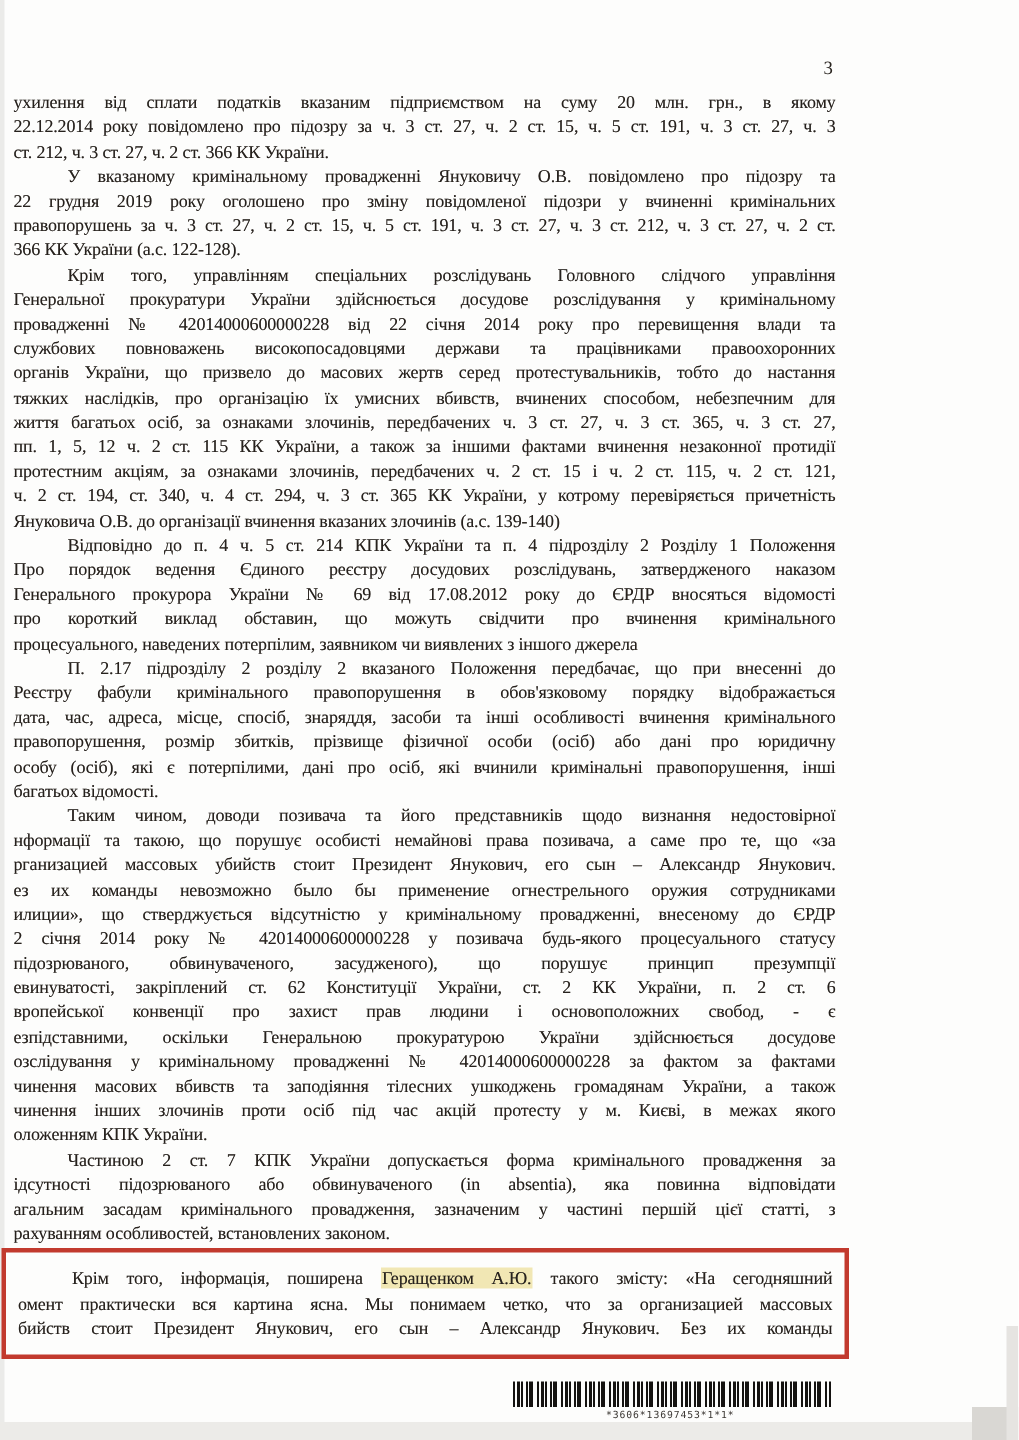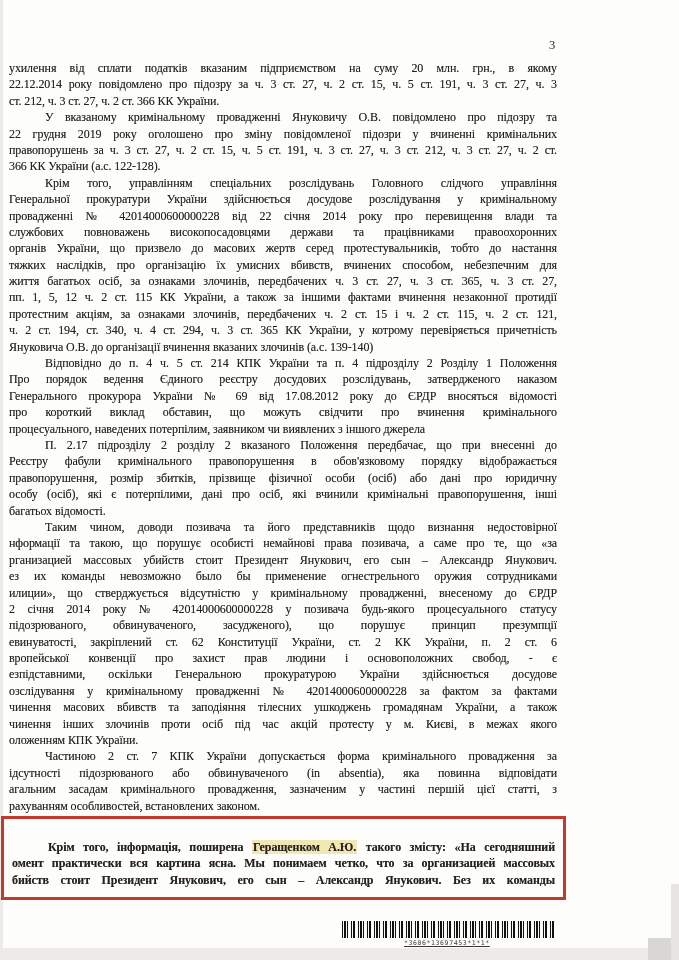--- a/index.html
+++ b/index.html
@@ -23,37 +23,36 @@
     height:16.4px;overflow:hidden;
     text-align:justify;text-align-last:justify;
     white-space:nowrap;
   }
   .line.last{text-align-last:left;white-space:normal;}
   .line.ind{text-indent:36px;}
   .hl{background:var(--hl,#f1e7b4);padding:0 1px;}
   .boxed{
     border:3px solid var(--red,#c23a2e);
     margin:2px -9px 0 -8px;
-    padding:20px 8px 9px 8px;
-    font-weight:bold;
+    padding:9px 8px 9px 8px;
   }
   .barcode{position:absolute;left:342px;top:921px;width:212px;}
   .bars{
     height:17px;width:212px;
     background:repeating-linear-gradient(90deg,
       #141210 0 1.5px,#fbfbfa 1.5px 2.5px,
       #141210 2.5px 4.5px,#fbfbfa 4.5px 5.5px,
       #141210 5.5px 6.5px,#fbfbfa 6.5px 8.8px,
       #141210 8.8px 10px,#fbfbfa 10px 11px,
       #141210 11px 13.5px,#fbfbfa 13.5px 16px);
   }
   .barcode-text{
     margin-top:1px;margin-left:62px;
     font-family:"DejaVu Sans Mono","Liberation Mono",monospace;
-    font-size:6.5px;letter-spacing:.6px;color:#3a3632;text-decoration:underline;
+    font-size:6.5px;letter-spacing:.6px;color:#3a3632;
   }
   
   .edge-left{position:absolute;left:0;top:0;width:3px;height:960px;background:#ebebe9;}
   .edge-bottom{position:absolute;left:0;top:948px;width:679px;height:12px;background:#ecebe8;}
   .corner-br{position:absolute;left:648px;top:938px;width:31px;height:22px;background:#d9d7d3;}
   .edge-right-low{position:absolute;left:671px;top:884px;width:8px;height:76px;background:#e6e4e1;}
 </style>
 </head>
 <body>
 
@@ -88,20 +87,21 @@
       <div class="para">
         <div class="line ind">Відповідно до п. 4 ч. 5 ст. 214 КПК України та п. 4 підрозділу 2 Розділу 1 Положення</div>
         <div class="line">Про порядок ведення Єдиного реєстру досудових розслідувань, затвердженого наказом</div>
         <div class="line">Генерального прокурора України № 69 від 17.08.2012 року до ЄРДР вносяться відомості</div>
         <div class="line">про короткий виклад обставин, що можуть свідчити про вчинення кримінального</div>
         <div class="line last">процесуального, наведених потерпілим, заявником чи виявлених з іншого джерела</div>
       </div>
       <div class="para">
         <div class="line ind">П. 2.17 підрозділу 2 розділу 2 вказаного Положення передбачає, що при внесенні до</div>
         <div class="line">Реєстру фабули кримінального правопорушення в обов'язковому порядку відображається</div>
+        <div class="line">дата, час, адреса, місце, спосіб, знаряддя, засоби та інші особливості вчинення кримінального</div>
         <div class="line">правопорушення, розмір збитків, прізвище фізичної особи (осіб) або дані про юридичну</div>
         <div class="line">особу (осіб), які є потерпілими, дані про осіб, які вчинили кримінальні правопорушення, інші</div>
         <div class="line last">багатьох відомості.</div>
       </div>
       <div class="para">
         <div class="line ind">Таким чином, доводи позивача та його представників щодо визнання недостовірної</div>
         <div class="line">нформації та такою, що порушує особисті немайнові права позивача, а саме про те, що «за</div>
         <div class="line">рганизацией массовых убийств стоит Президент Янукович, его сын – Александр Янукович.</div>
         <div class="line">ез их команды невозможно было бы применение огнестрельного оружия сотрудниками</div>
         <div class="line">илиции», що стверджується відсутністю у кримінальному провадженні, внесеному до ЄРДР</div>

